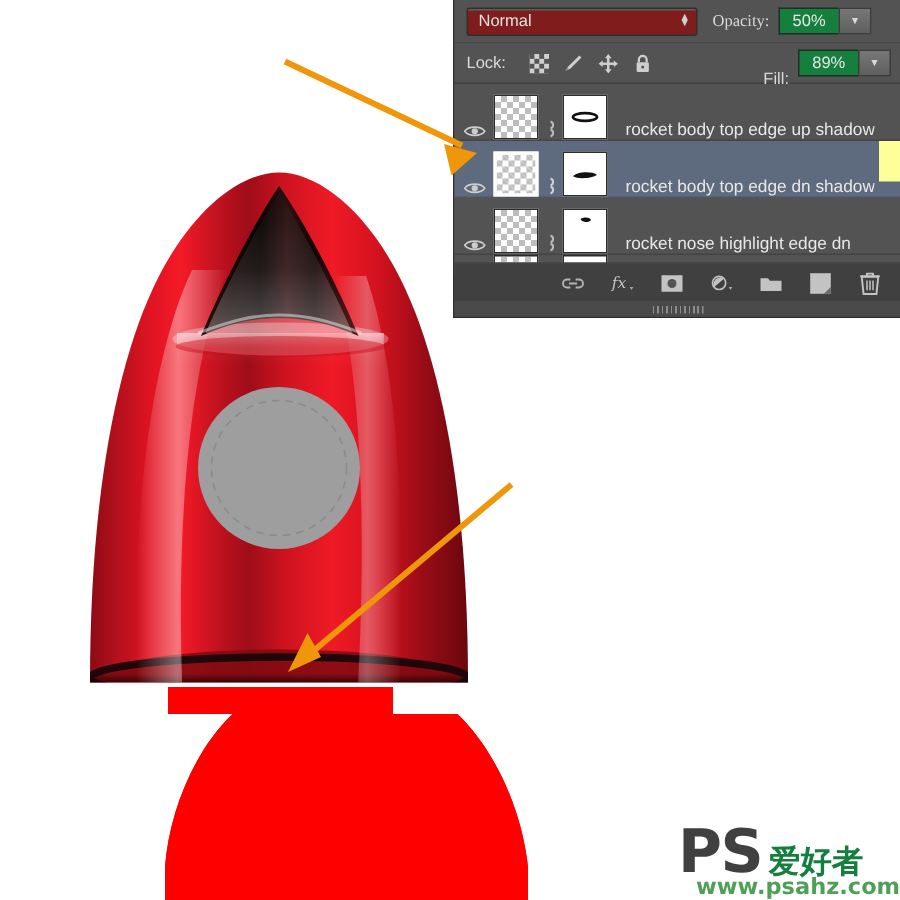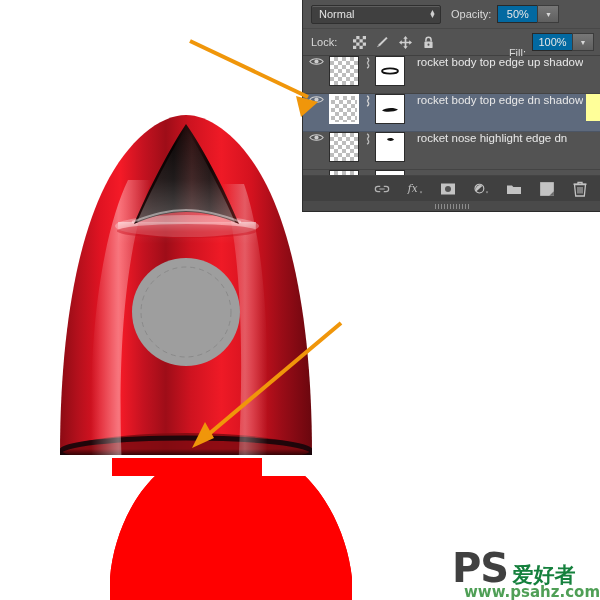--- a/index.html
+++ b/index.html
@@ -23,53 +23,53 @@
     border-bottom:1px solid #2a2a2a;
     box-sizing:border-box;
     color:#d6d6d6;
     font-size:11px;
   }
   .panel-topbar{
     height:29px;display:flex;align-items:center;padding:0 6px 0 8px;
     background:#535353;border-bottom:1px solid #484848;box-sizing:border-box;
   }
   .blend-select{
-    width:130px;height:19px;background:#404040;border:1px solid #2f2f2f;
+    width:154px;height:19px;background:#7f1d1d;border:1px solid #2f2f2f;
     border-radius:2px;display:flex;align-items:center;justify-content:space-between;
     padding:0 4px 0 7px;box-sizing:border-box;color:#e2e2e2;font-size:11px;
     box-shadow:inset 0 1px 0 #5e5e5e;
   }
   .stepper-arrows{display:flex;flex-direction:column;line-height:4px;font-size:7px;color:#cfcfcf;}
-  .opacity-label{margin-left:10px;color:#d9d9d9;font-size:11px;}
+  .opacity-label{margin-left:10px;color:#d9d9d9;font-size:11px;font-family:Liberation Serif, serif;}
   .num-field{
     margin-left:6px;height:18px;display:flex;align-items:stretch;
   }
   .num-box{
-    width:40px;background:#0369a1;border:1px solid #292929;border-right:none;
+    width:40px;background:#15803d;border:1px solid #292929;border-right:none;
     display:flex;align-items:center;justify-content:center;color:#e6e6e6;font-size:11px;
     box-sizing:border-box;
   }
   .num-drop{
     width:22px;background:#6b6b6b;border:1px solid #3c3c3c;
     display:flex;align-items:center;justify-content:center;font-size:7px;color:#d8d8d8;
     box-sizing:border-box;
     background-image:linear-gradient(#777,#5f5f5f);
   }
   .panel-lockbar{
     height:27px;display:flex;align-items:center;padding:0 6px 0 8px;
     background:#535353;border-bottom:1px solid #404040;box-sizing:border-box;
   }
   .lock-label{color:#d9d9d9;font-size:11px;margin-right:16px;}
   .lock-icons{display:flex;align-items:center;gap:10px;}
   .lock-ic{width:13px;height:13px;display:block;}
   .fill-label{margin-left:auto;color:#d9d9d9;font-size:11px;margin-top:22px;}
 
   .layer-list{position:relative;background:#535353;}
   .layer-row{
-    height:38px;display:flex;align-items:flex-start;
+    height:38px;display:flex;align-items:flex-end;
     border-bottom:1px solid #444;
     background:#535353;position:relative;box-sizing:border-box;
   }
   .layer-row.selected{background:#5e6a7d;border-bottom:1px solid #4c5666;}
   .eye-cell{width:26px;display:flex;align-items:center;justify-content:center;}
   .eye-ic{width:15px;height:11px;display:block;}
   .thumb{
     width:30px;height:30px;box-sizing:border-box;border:1px solid #2c2c2c;
     background-color:#fff;
     background-image:
@@ -277,21 +277,21 @@
                    L3,6.1 L6.1,6.1 L6.1,3 L4.6,3 Z" fill="#cfcfcf"></path>
         </svg>
         <svg class="lock-ic" viewBox="0 0 12 14">
           <path d="M3.2,6 L3.2,4.2 A2.8,2.8 0 0 1 8.8,4.2 L8.8,6" fill="none" stroke="#cfcfcf" stroke-width="1.6"></path>
           <rect x="1.6" y="6" width="8.8" height="7" rx="1" fill="#cfcfcf"></rect>
           <circle cx="6" cy="9.3" r="1.1" fill="#555"></circle>
         </svg>
       </span>
       <span class="fill-label">Fill:</span>
       <span class="num-field">
-        <span class="num-box">100%</span>
+        <span class="num-box">89%</span>
         <span class="num-drop">▼</span>
       </span>
     </div>
 
     <div class="layer-list">
 
       <div class="layer-row">
         <span class="eye-cell">
           <svg class="eye-ic" viewBox="0 0 18 12">
             <path d="M1,6 C4,1.6 14,1.6 17,6 C14,10.4 4,10.4 1,6 Z" fill="none" stroke="#cdcdcd" stroke-width="1.3"></path>

